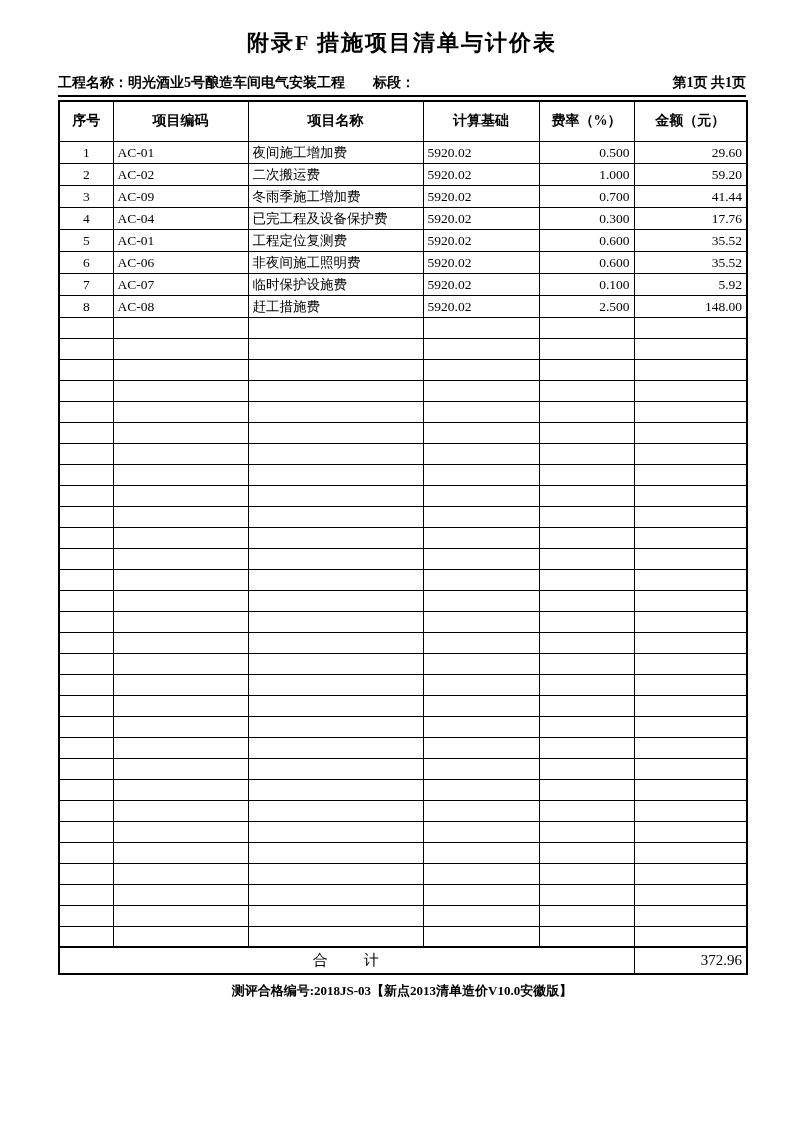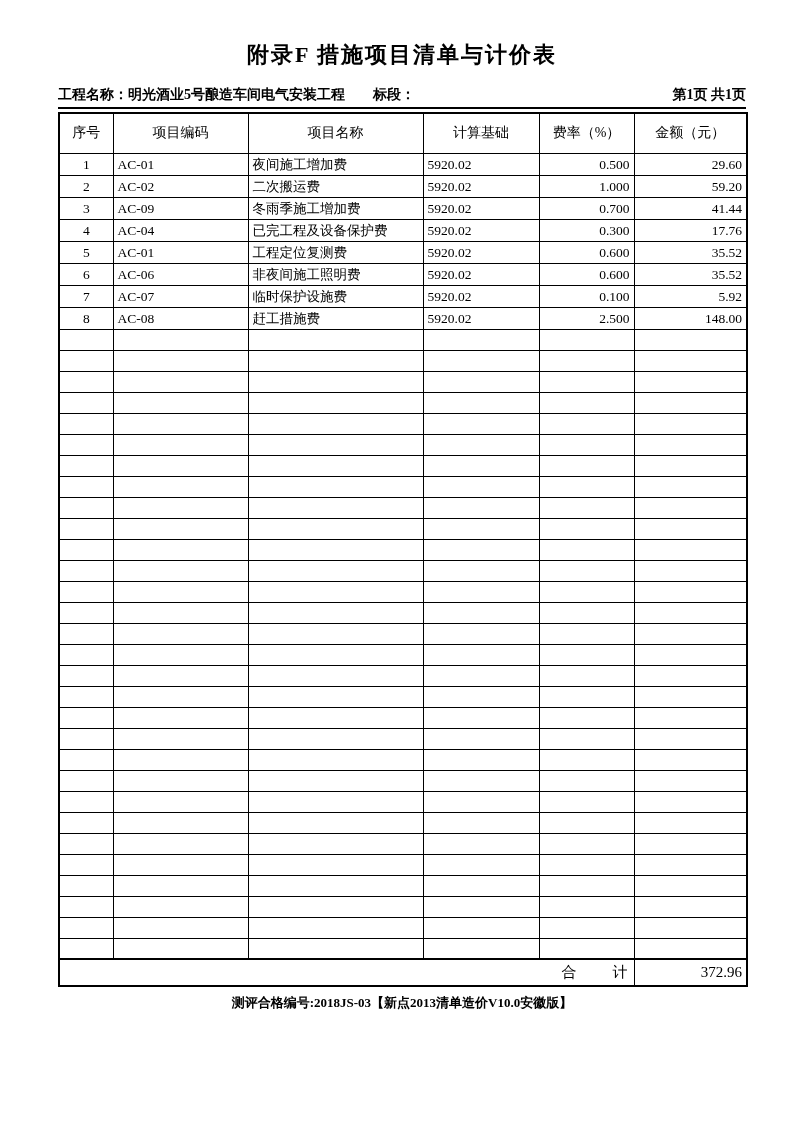--- a/index.html
+++ b/index.html
@@ -8,21 +8,21 @@
     background: #ffffff;
     width: 794px;
     height: 1123px;
     font-family: "Liberation Serif", "DejaVu Serif", serif;
     color: #000000;
   }
   .page {
     box-sizing: border-box;
     width: 794px;
     height: 1123px;
-    padding: 40px 48px 0 58px;
+    padding: 28px 48px 0 58px;
     overflow: hidden;
   }
   .doc-title {
     width: 688px;
     text-align: center;
     font-size: 22px;
     font-weight: bold;
     letter-spacing: 2px;
     margin: 0 0 16px 0;
   }
@@ -48,38 +48,38 @@
   .main-table th, .main-table td {
     border: 1px solid #000;
     overflow: hidden;
     white-space: nowrap;
     padding: 0 4px;
     box-sizing: border-box;
   }
   .main-table th {
     height: 40px;
     font-size: 14px;
-    font-weight: normal;
+    font-weight: bold;
     text-align: center;
   }
   .main-table tbody td {
     height: 21px;
     line-height: 21px;
     font-size: 13.5px;
     font-weight: normal;
   }
   td.c0 { text-align: center; }
   td.c1, td.c2, td.c3 { text-align: left; }
   td.c4, td.c5 { text-align: right; }
   .main-table tfoot td {
     height: 27px;
     font-size: 15px;
     border-top: 2px solid #000;
   }
-  .total-label-cell { text-align: right; letter-spacing: 2px; }
+  .total-label-cell { text-align: center; letter-spacing: 2px; }
   .total-amount-cell { text-align: right; font-size: 13.5px; font-family: Liberation Serif, serif; }
   .footer-note {
     width: 688px;
     text-align: center;
     font-size: 13px;
     font-weight: bold;
     margin-top: 7px;
     white-space: nowrap;
   }
 </style>

